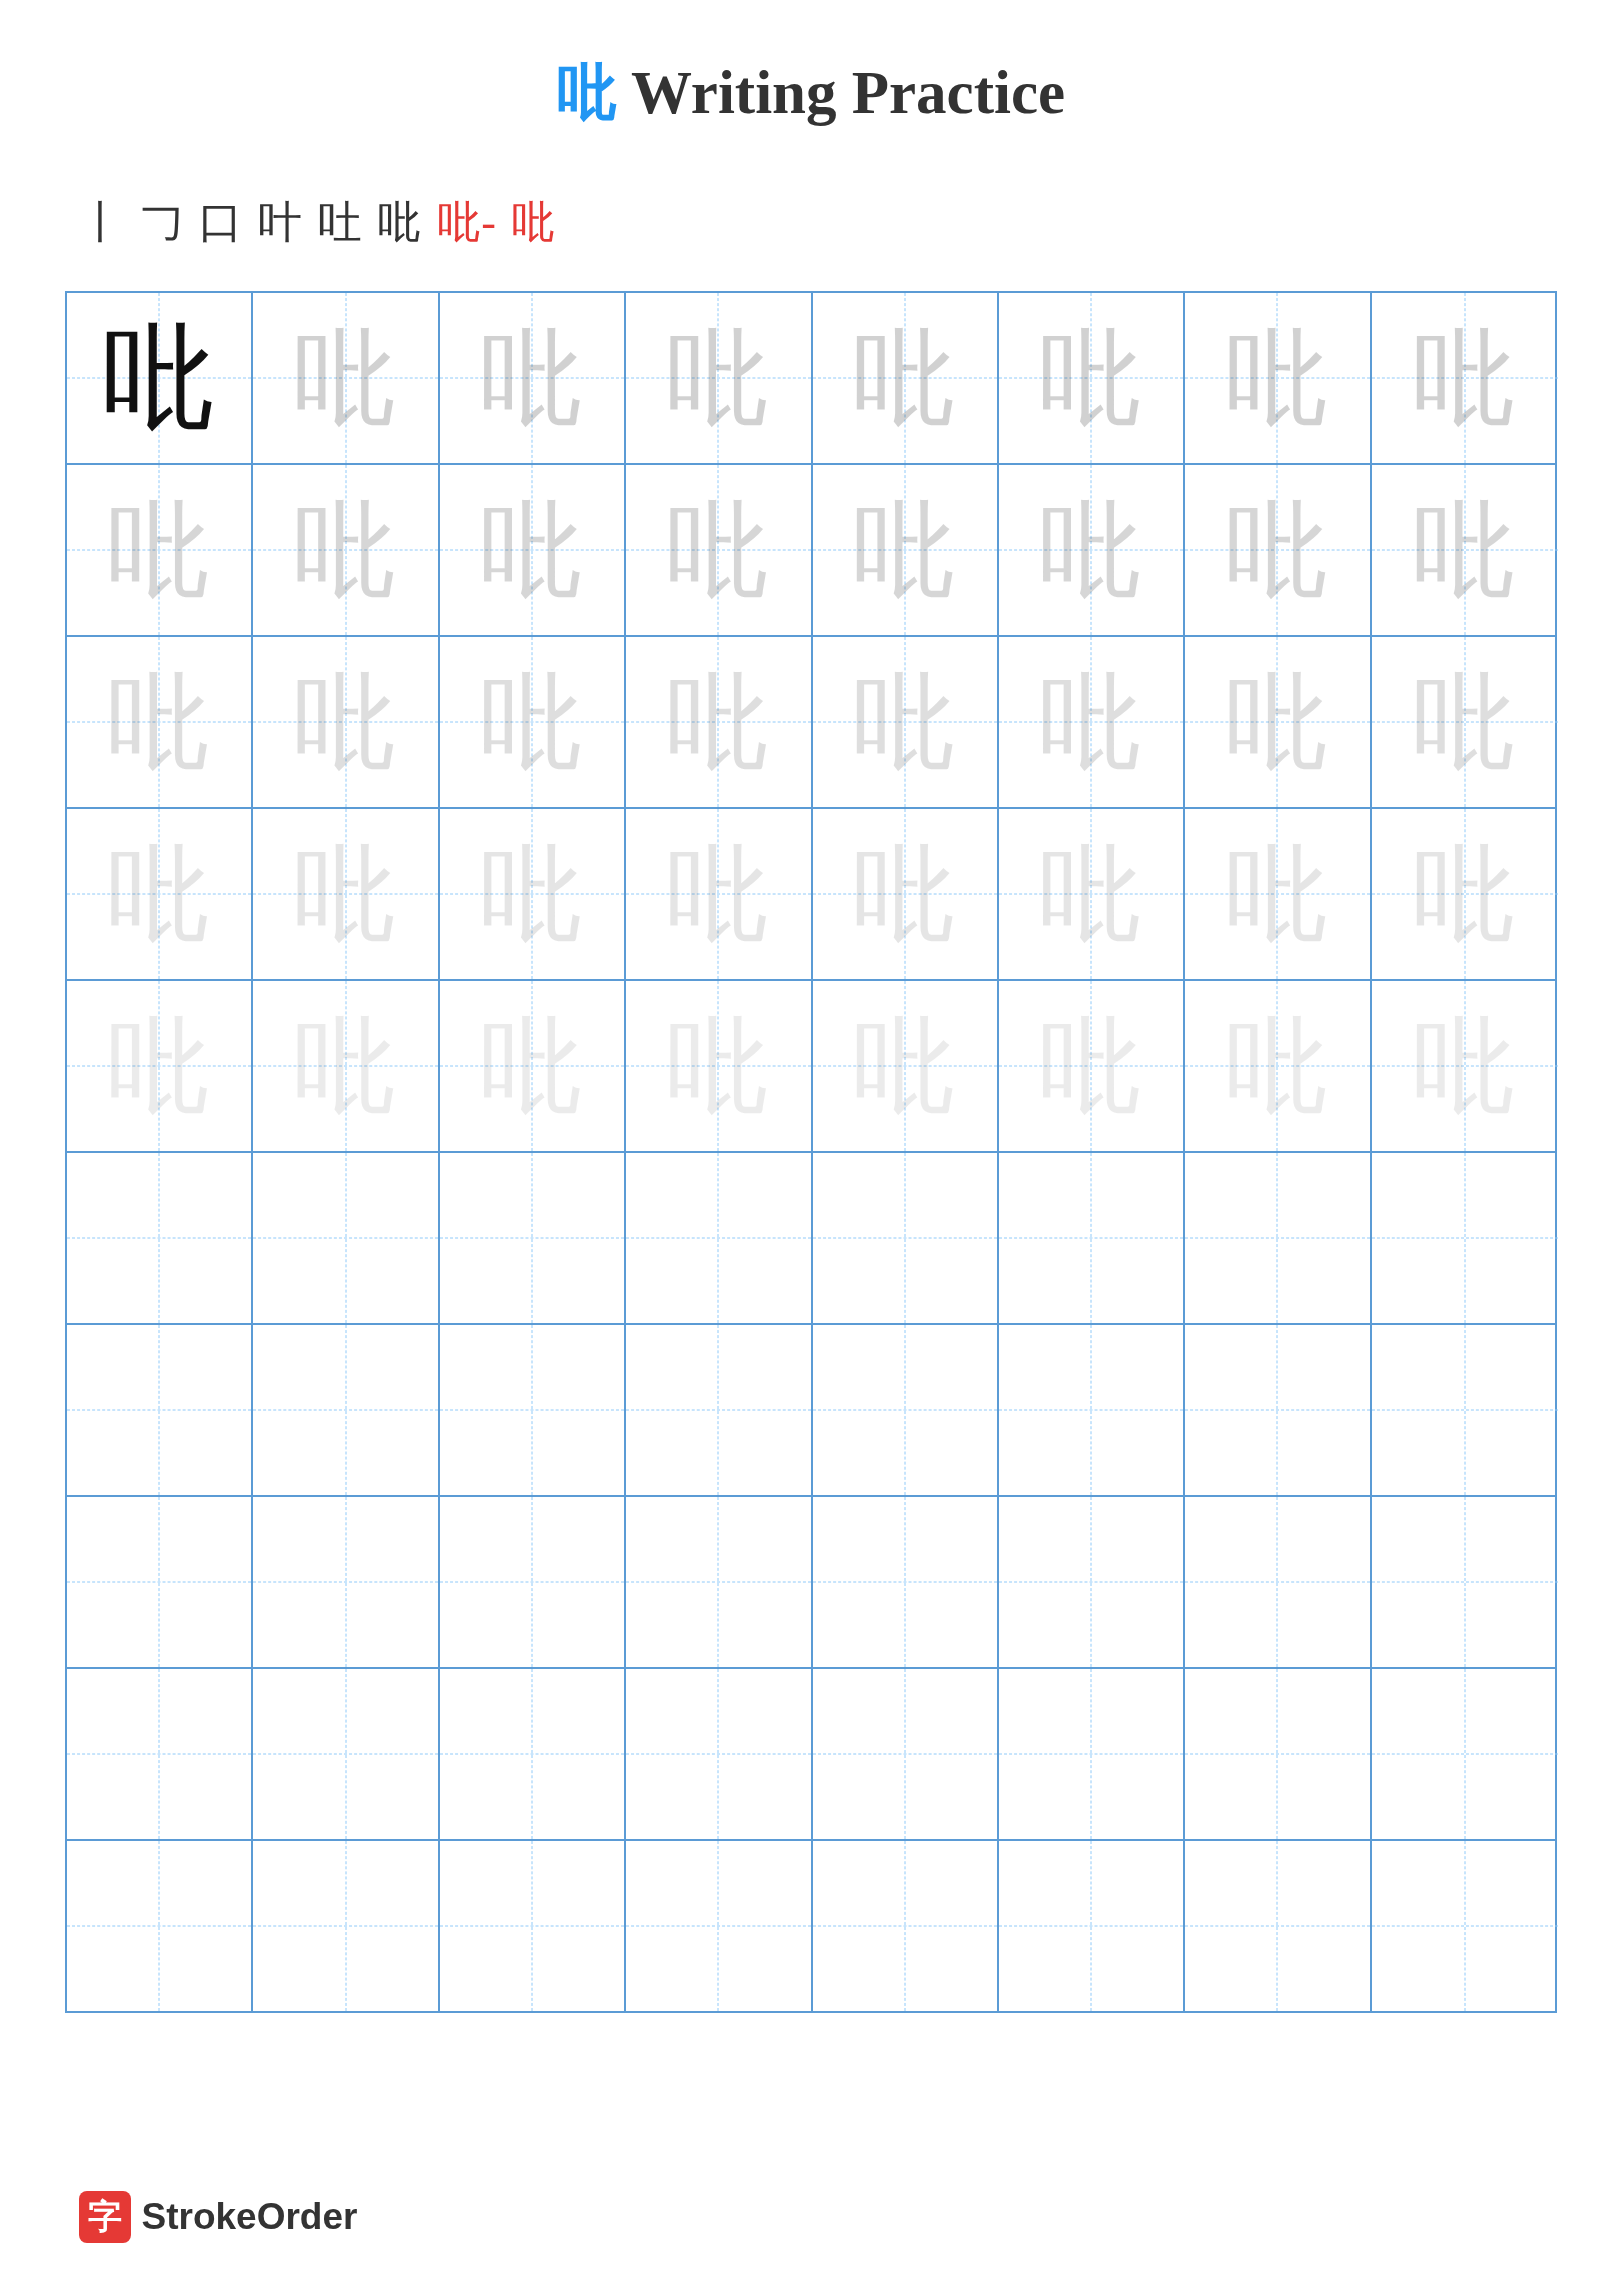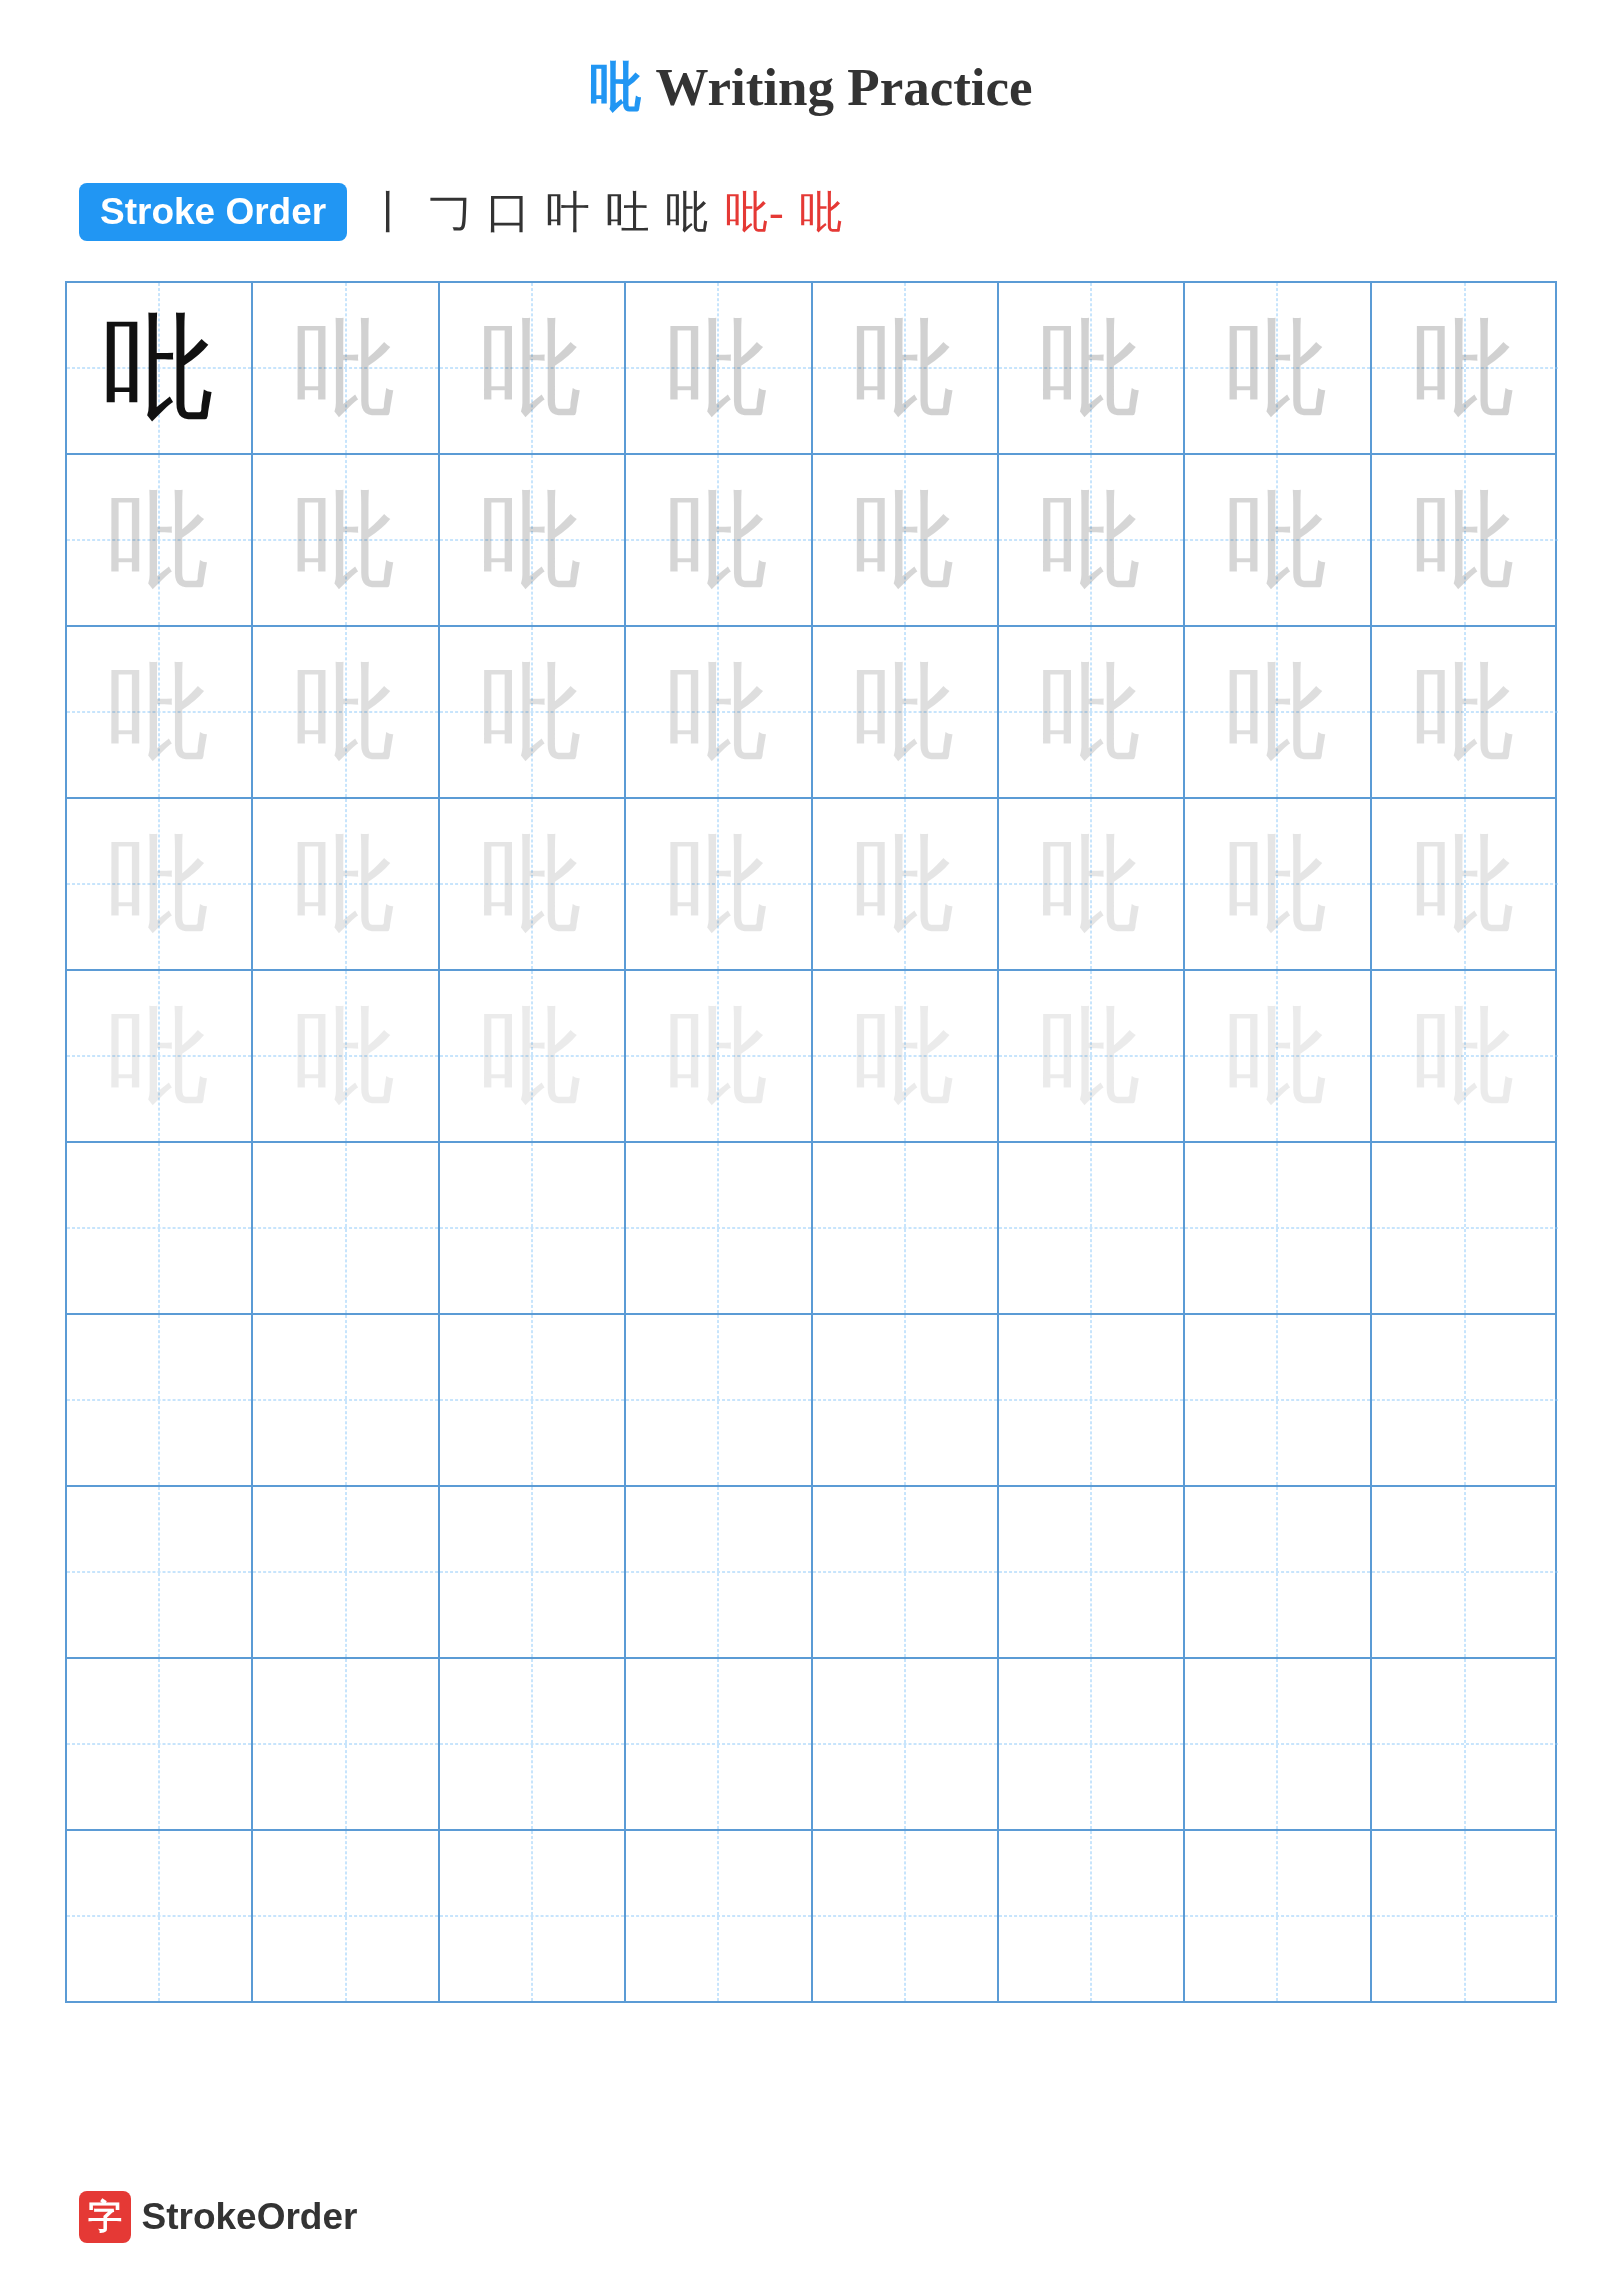--- a/index.html
+++ b/index.html
@@ -9,21 +9,21 @@
       background: #ffffff;
       font-family: serif;
       position: relative;
       overflow: hidden;
     }
 
     .page-title {
       text-align: center;
       padding-top: 52px;
       padding-bottom: 39px;
-      font-size: 53px;
+      font-size: 61px;
       font-weight: bold;
       color: #333;
     }
     .page-title .char {
       color: #2196F3;
       margin-right: 13px;
     }
 
     .stroke-order-row {
       display: flex;
@@ -157,21 +157,20 @@
     }
   </style>
 </head>
 <body>
 
 <div class="page-title">
   <span class="char">吡</span><span>Writing Practice</span>
 </div>
 
 <div class="stroke-order-row">
-  <span class="stroke-order-badge">Stroke Order</span>
   <div class="stroke-order-steps">
     <span class="stroke-step">丨</span>
     <span class="stroke-step">𠃌</span>
     <span class="stroke-step">口</span>
     <span class="stroke-step">叶</span>
     <span class="stroke-step">吐</span>
     <span class="stroke-step">吡</span>
     <span class="stroke-step red">吡-</span>
     <span class="stroke-step red">吡</span>
   </div>

